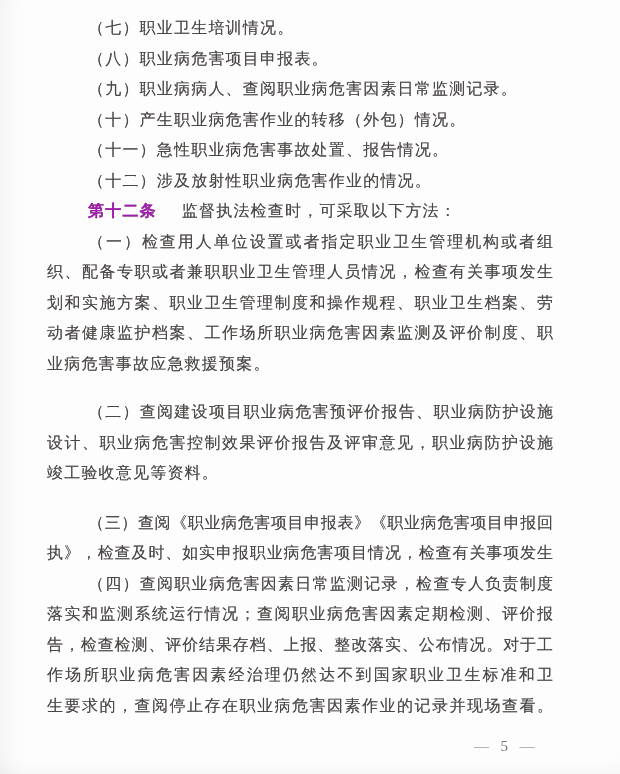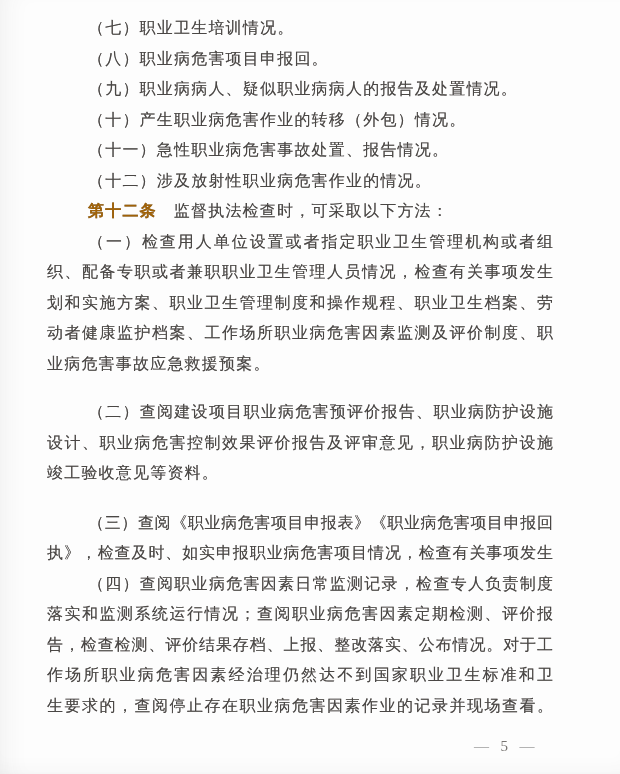--- a/index.html
+++ b/index.html
@@ -38,22 +38,22 @@
   .line.end,
   .line.plain {
     text-align: center;
     text-align-last: left;
     letter-spacing: 1.2px;
   }
   .para.gap-lg { margin-top: 18px; }
   .para.gap-sm { margin-top: 19px; }
   .article-number {
     font-weight: 700;
-    color: #a16207;
-    margin-right: 17px;
+    color: #a21caf;
+    margin-right: 25px;
     text-shadow: 0 0 0.6px rgba(64,61,59,0.7);
   }
   .footer {
     position: absolute;
     top: 733px;
     right: 85px;
     height: 26px;
     line-height: 26px;
     font-size: 15px;
     letter-spacing: 0.5px;
@@ -70,22 +70,22 @@
   }
 </style>
 </head>
 <body>
 
 <div class="page">
   <div class="content">
 
     <div class="list">
       <div class="line plain open">（七）职业卫生培训情况。</div>
-      <div class="line plain open">（八）职业病危害项目申报回。</div>
-      <div class="line plain open">（九）职业病病人、疑似职业病病人的报告及处置情况。</div>
+      <div class="line plain open">（八）职业病危害项目申报表。</div>
+      <div class="line plain open">（九）职业病病人、查阅职业病危害因素日常监测记录。</div>
       <div class="line plain open">（十）产生职业病危害作业的转移（外包）情况。</div>
       <div class="line plain open">（十一）急性职业病危害事故处置、报告情况。</div>
       <div class="line plain open">（十二）涉及放射性职业病危害作业的情况。</div>
     </div>
 
     <div class="line plain open">
       <span class="article-number">第十二条</span><span>监督执法检查时，可采取以下方法：</span>
     </div>
 
     <div class="para">

